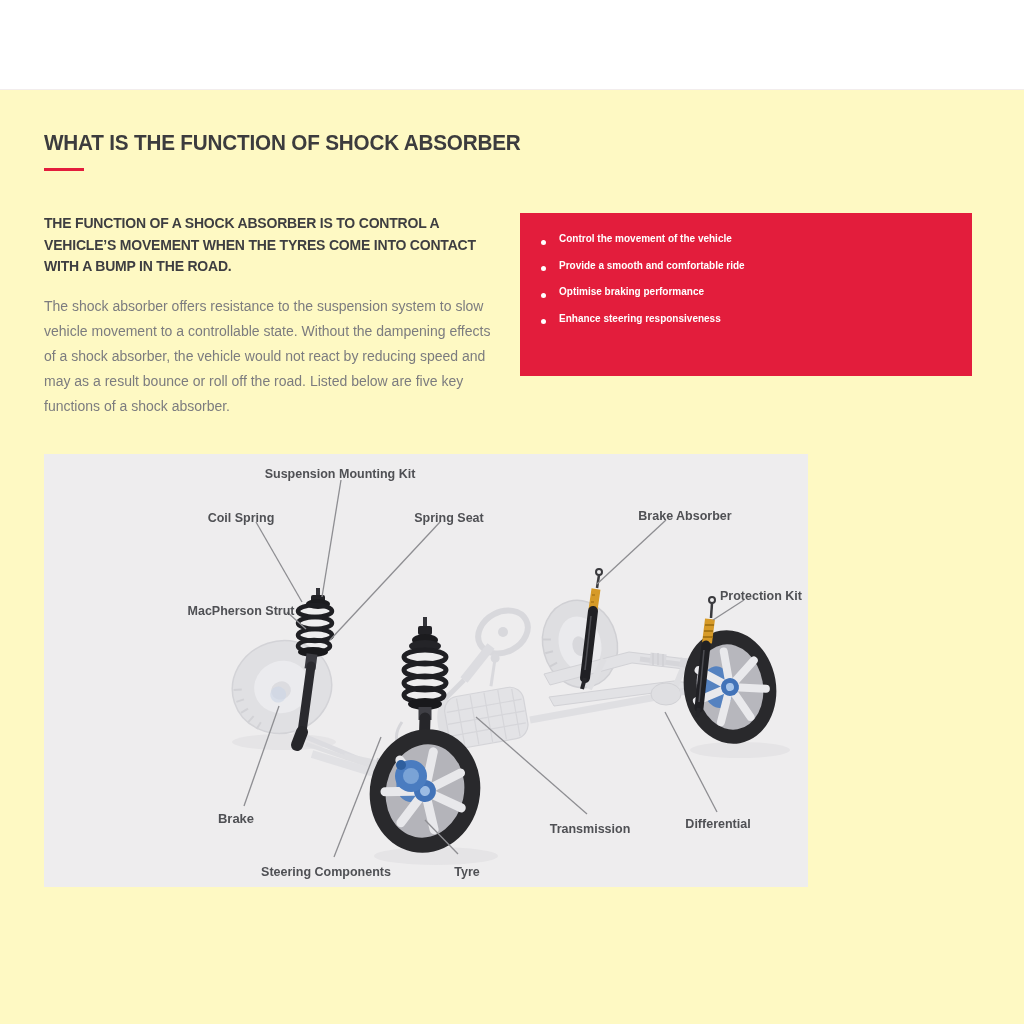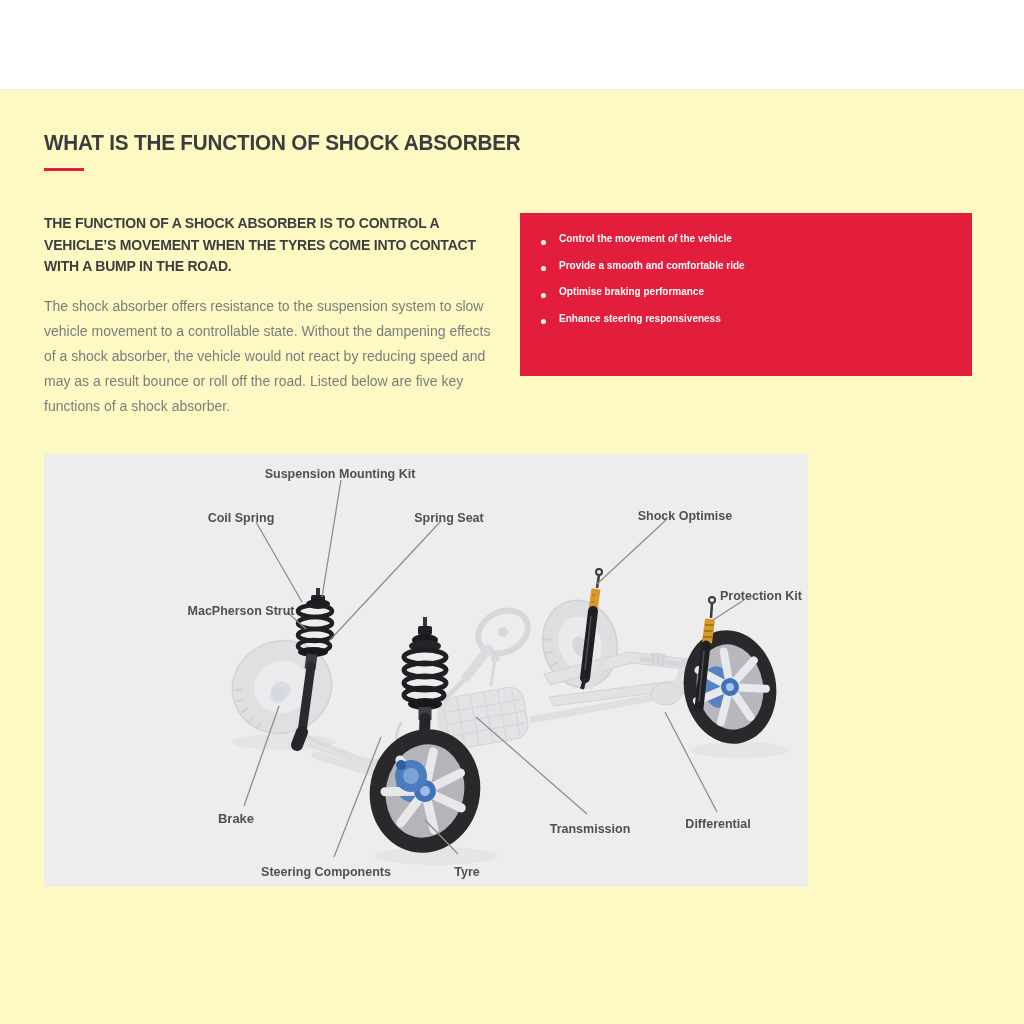--- a/index.html
+++ b/index.html
@@ -272,21 +272,21 @@
         <line x1="290" y1="403" x2="337" y2="283"></line>
         <line x1="381" y1="366" x2="414" y2="400"></line>
         <line x1="543" y1="360" x2="432" y2="263"></line>
         <line x1="673" y1="358" x2="621" y2="258"></line>
       </g>
     </svg>
 
     <div class="diagram-label" style="left:296px; top:13px;">Suspension Mounting Kit</div>
     <div class="diagram-label" style="left:197px; top:57px;">Coil Spring</div>
     <div class="diagram-label" style="left:405px; top:57px;">Spring Seat</div>
-    <div class="diagram-label" style="left:641px; top:55px;">Shock Optimise</div>
+    <div class="diagram-label" style="left:641px; top:55px;">Brake Absorber</div>
     <div class="diagram-label" style="left:717px; top:135px;">Protection Kit</div>
     <div class="diagram-label" style="left:197px; top:150px;">MacPherson Strut</div>
     <div class="diagram-label lg" style="left:192px; top:357px;">Brake</div>
     <div class="diagram-label" style="left:282px; top:411px;">Steering Components</div>
     <div class="diagram-label" style="left:423px; top:411px;">Tyre</div>
     <div class="diagram-label" style="left:546px; top:368px;">Transmission</div>
     <div class="diagram-label" style="left:674px; top:363px;">Differential</div>
   </div>
 
 </div>

